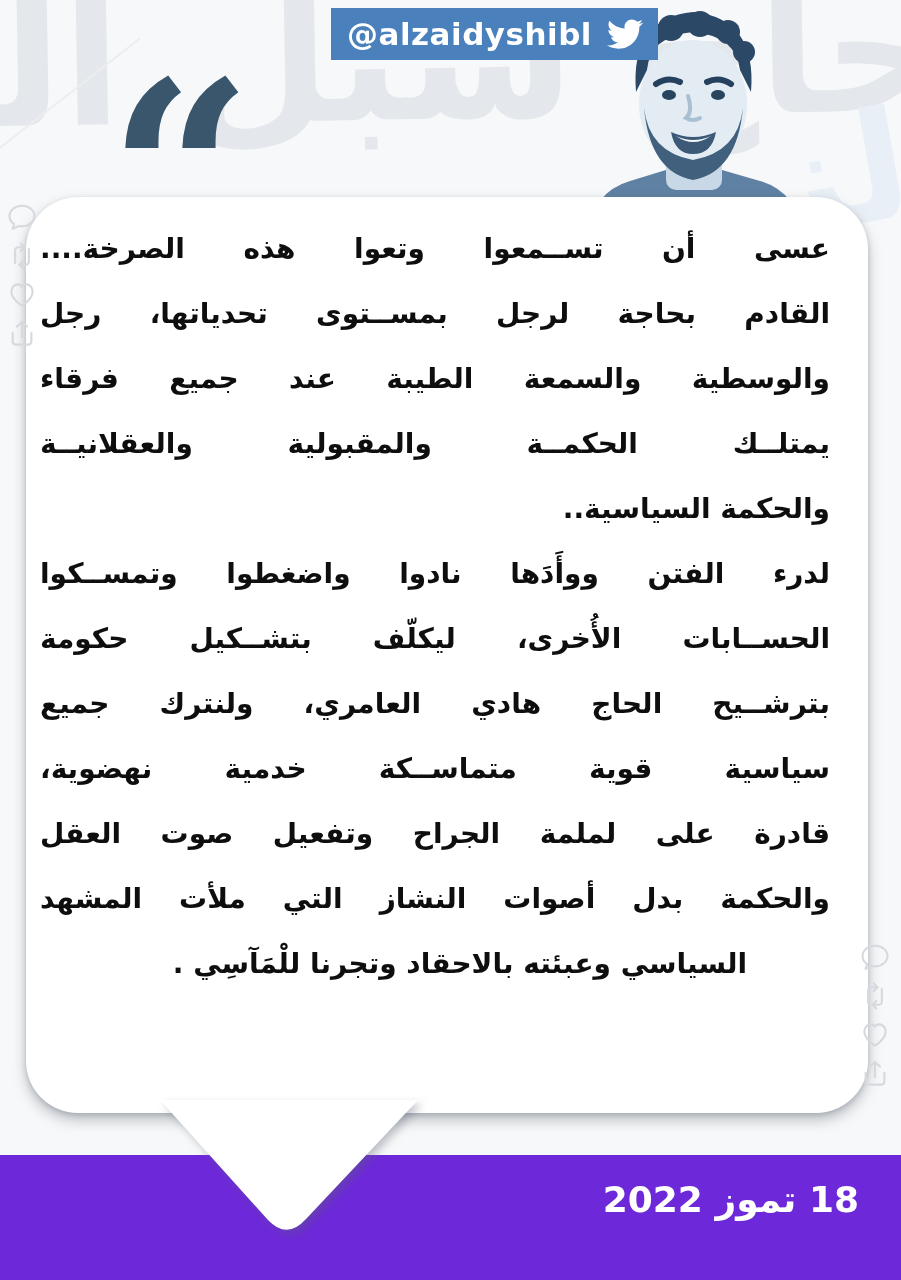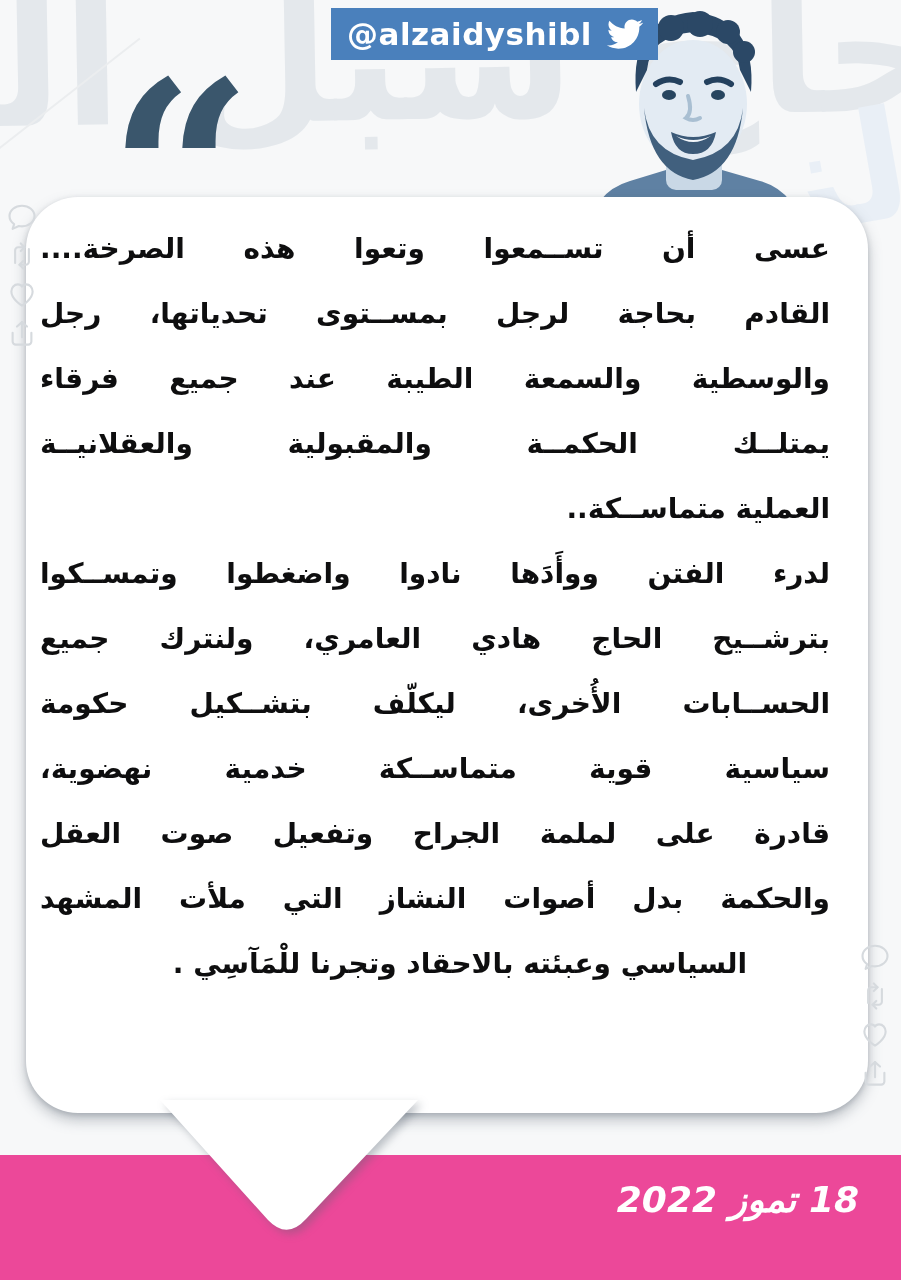--- a/index.html
+++ b/index.html
@@ -56,21 +56,21 @@
   .icon-col{position:absolute;z-index:4;display:flex;flex-direction:column;
     gap:9px;align-items:center;}
   .icon-col.left{left:7px;top:202px;}
   .icon-col.right{left:860px;top:942px;}
   .icon-col svg{width:30px;height:30px;display:block;}
   .icon-col .act{stroke:#d6dade;fill:none;stroke-width:3.4;
     stroke-linecap:round;stroke-linejoin:round;}
 
   
   .datebar{position:absolute;left:0;top:1155px;width:901px;height:125px;
-    background:#ec4899;z-index:2;font-style:italic;}
+    background:#6d28d9;z-index:2;}
   .datebar .date{position:absolute;right:42px;top:24px;direction:rtl;
     color:#fff;font-weight:bold;font-size:36px;}
 </style>
 </head>
 <body>
 
 <div class="stage">
 
   <div class="watermark">الحاج شبل الزيدي</div>
   <div class="watermark2">الزيدي</div>
@@ -112,24 +112,24 @@
     <path d="M160 1100 H418 L306 1219 Q287 1240 268 1220 Z" fill="#ffffff"></path>
   </svg>
 
   <div class="qmark">“</div>
 
   <div class="quote-text">
     <div class="ln">عسى أن تســمعوا وتعوا هذه الصرخة....</div>
     <div class="ln">القادم بحاجة لرجل بمســتوى تحدياتها، رجل</div>
     <div class="ln">والوسطية والسمعة الطيبة عند جميع فرقاء</div>
     <div class="ln">يمتلــك الحكمــة والمقبولية والعقلانيــة</div>
-    <div class="ln end">العملية متماســكة..</div>
+    <div class="ln end">والحكمة السياسية..</div>
     <div class="ln">لدرء الفتن ووأَدَها نادوا واضغطوا وتمســكوا</div>
+    <div class="ln">الحســابات الأُخرى، ليكلّف بتشــكيل حكومة</div>
     <div class="ln">بترشــيح الحاج هادي العامري، ولنترك جميع</div>
-    <div class="ln">الحســابات الأُخرى، ليكلّف بتشــكيل حكومة</div>
     <div class="ln">سياسية قوية متماســكة خدمية نهضوية،</div>
     <div class="ln">قادرة على لملمة الجراح وتفعيل صوت العقل</div>
     <div class="ln">والحكمة بدل أصوات النشاز التي ملأت المشهد</div>
     <div class="ln center">السياسي وعبئته بالاحقاد وتجرنا للْمَآسِي .</div>
   </div>
 
   <div class="icon-col left">
     <span>
         <svg viewBox="0 0 48 48">
           <path class="act" d="M24 6C12.9 6 4 13.4 4 22.5c0 5.2 2.9 9.8 7.4 12.8L9 43l10-4.6c1.6.3 3.3.5 5 .5 11.1 0 20-7.4 20-16.4S35.1 6 24 6z"></path>

